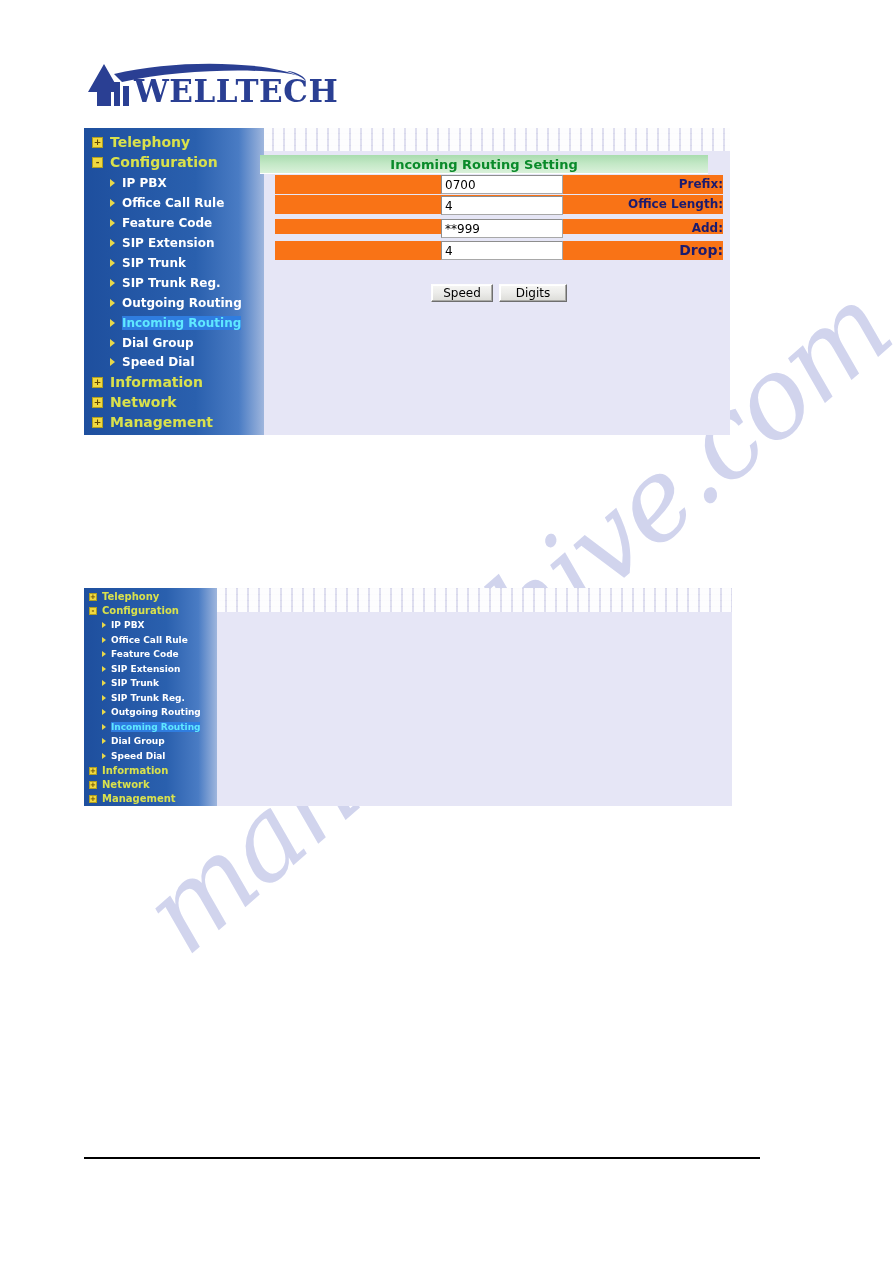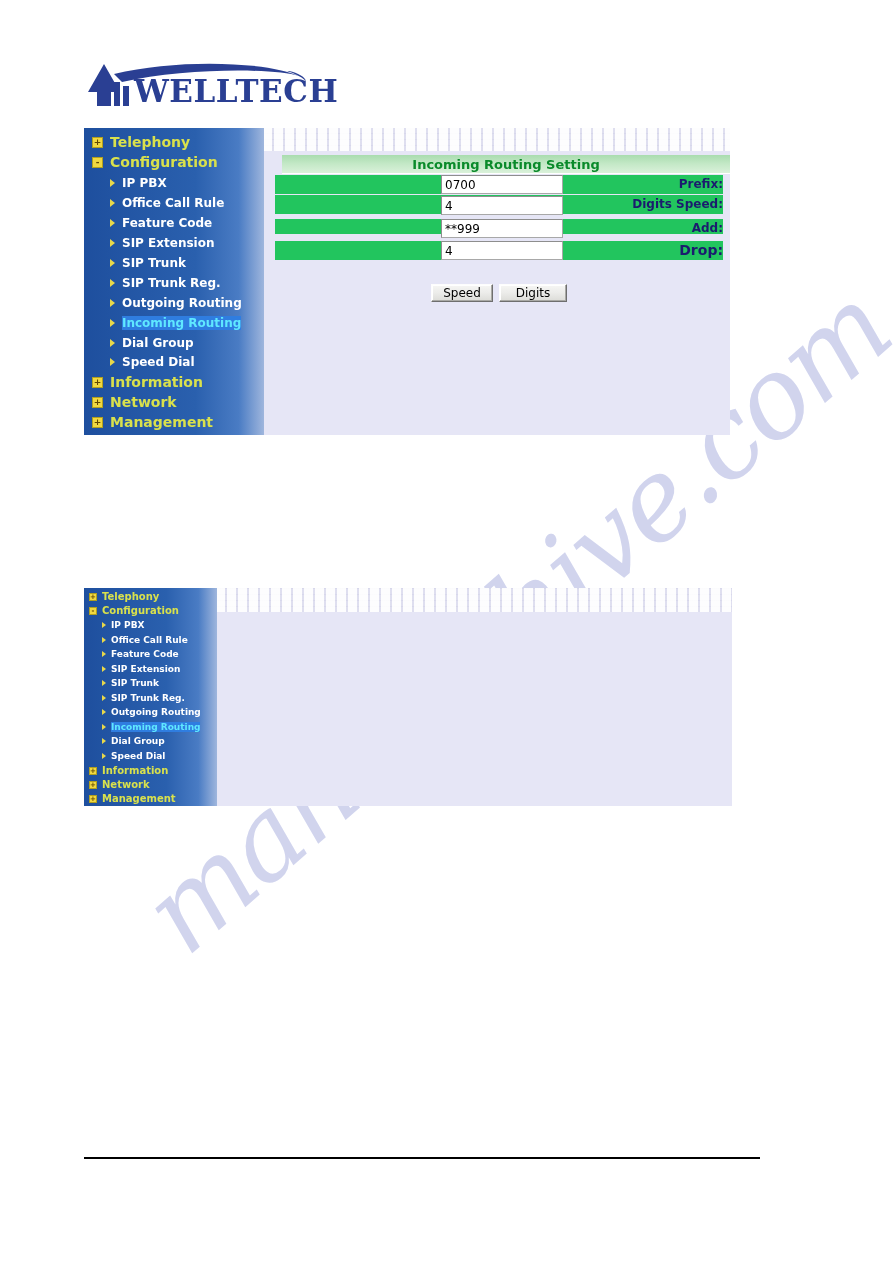--- a/index.html
+++ b/index.html
@@ -126,21 +126,21 @@
     position: absolute;
     text-align: center;
     font-weight: bold;
     color: #0a8a2a;
     background: linear-gradient(to bottom, #a9dcaf 0%, #c3e8c6 48%, #daf1da 100%);
     border-bottom: 1px solid #ffffff;
     box-sizing: border-box;
   }
   .form-row {
     position: absolute;
-    background: #22c55e;
+    background: #f97316;
     box-sizing: border-box;
     text-decoration: underline;
   }
   .form-label {
     position: absolute;
     right: 0;
     top: 0;
     text-align: right;
     color: #1b1b6e;
     font-weight: bold;
@@ -387,29 +387,29 @@
   <div class="nav-top" style="position:absolute;left:8px;top:266px;font-size:14px;">
     <span class="expander" style="width:11px;height:11px;font-size:9px;margin-right:7px;">+</span>
     <span class="label">Network</span>
   </div>
   <div class="nav-top" style="position:absolute;left:8px;top:286px;font-size:14px;">
     <span class="expander" style="width:11px;height:11px;font-size:9px;margin-right:7px;">+</span>
     <span class="label">Management</span>
   </div>
 </div>
 
-<div class="form-head" style="left:282px; top:155px; width:448px; height:19px; line-height:19px; font-size:13px; position:absolute; z-index:9;">Incoming Routing Setting</div>
+<div class="form-head" style="left:260px; top:155px; width:448px; height:19px; line-height:19px; font-size:13px; position:absolute; z-index:9;">Incoming Routing Setting</div>
 
 <div class="form-row" style="left:275px; top:175px; width:448px; height:19px; z-index:9;">
   <div class="form-label" style="width:163px; line-height:19px; font-size:12px;">Prefix:</div>
 </div>
 <div class="form-input" style="left:441px; top:175px; width:122px; height:19px; font-size:12px; z-index:10;">0700</div>
 
 <div class="form-row" style="left:275px; top:195px; width:448px; height:19px; z-index:9;">
-  <div class="form-label" style="width:163px; line-height:19px; font-size:12px;">Digits Speed:</div>
+  <div class="form-label" style="width:163px; line-height:19px; font-size:12px;">Office Length:</div>
 </div>
 <div class="form-input" style="left:441px; top:196px; width:122px; height:19px; font-size:12px; z-index:10;">4</div>
 
 <div class="form-row" style="left:275px; top:219px; width:448px; height:15px; z-index:9;">
   <div class="form-label" style="width:163px; line-height:19px; font-size:12px;">Add:</div>
 </div>
 <div class="form-input" style="left:441px; top:219px; width:122px; height:19px; font-size:12px; z-index:10;">**999</div>
 
 <div class="form-row" style="left:275px; top:241px; width:448px; height:19px; z-index:9;">
   <div class="form-label" style="width:163px; line-height:19px; font-size:14px;">Drop:</div>

